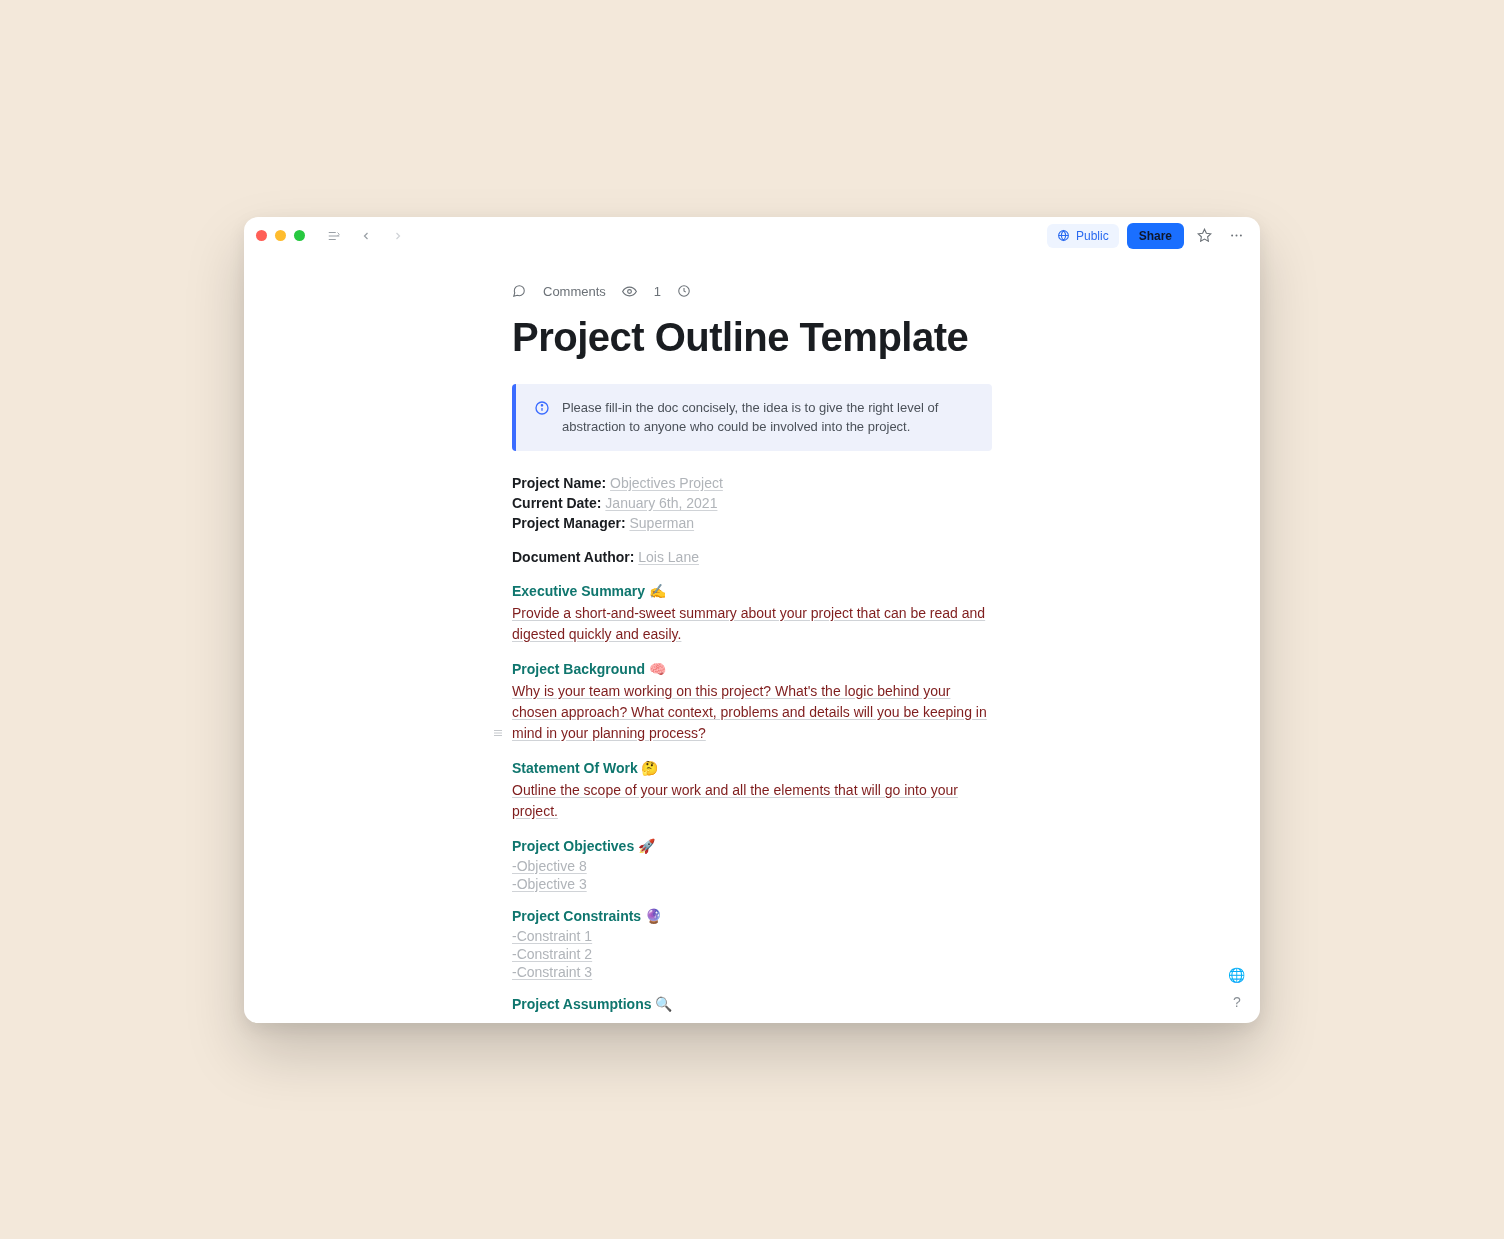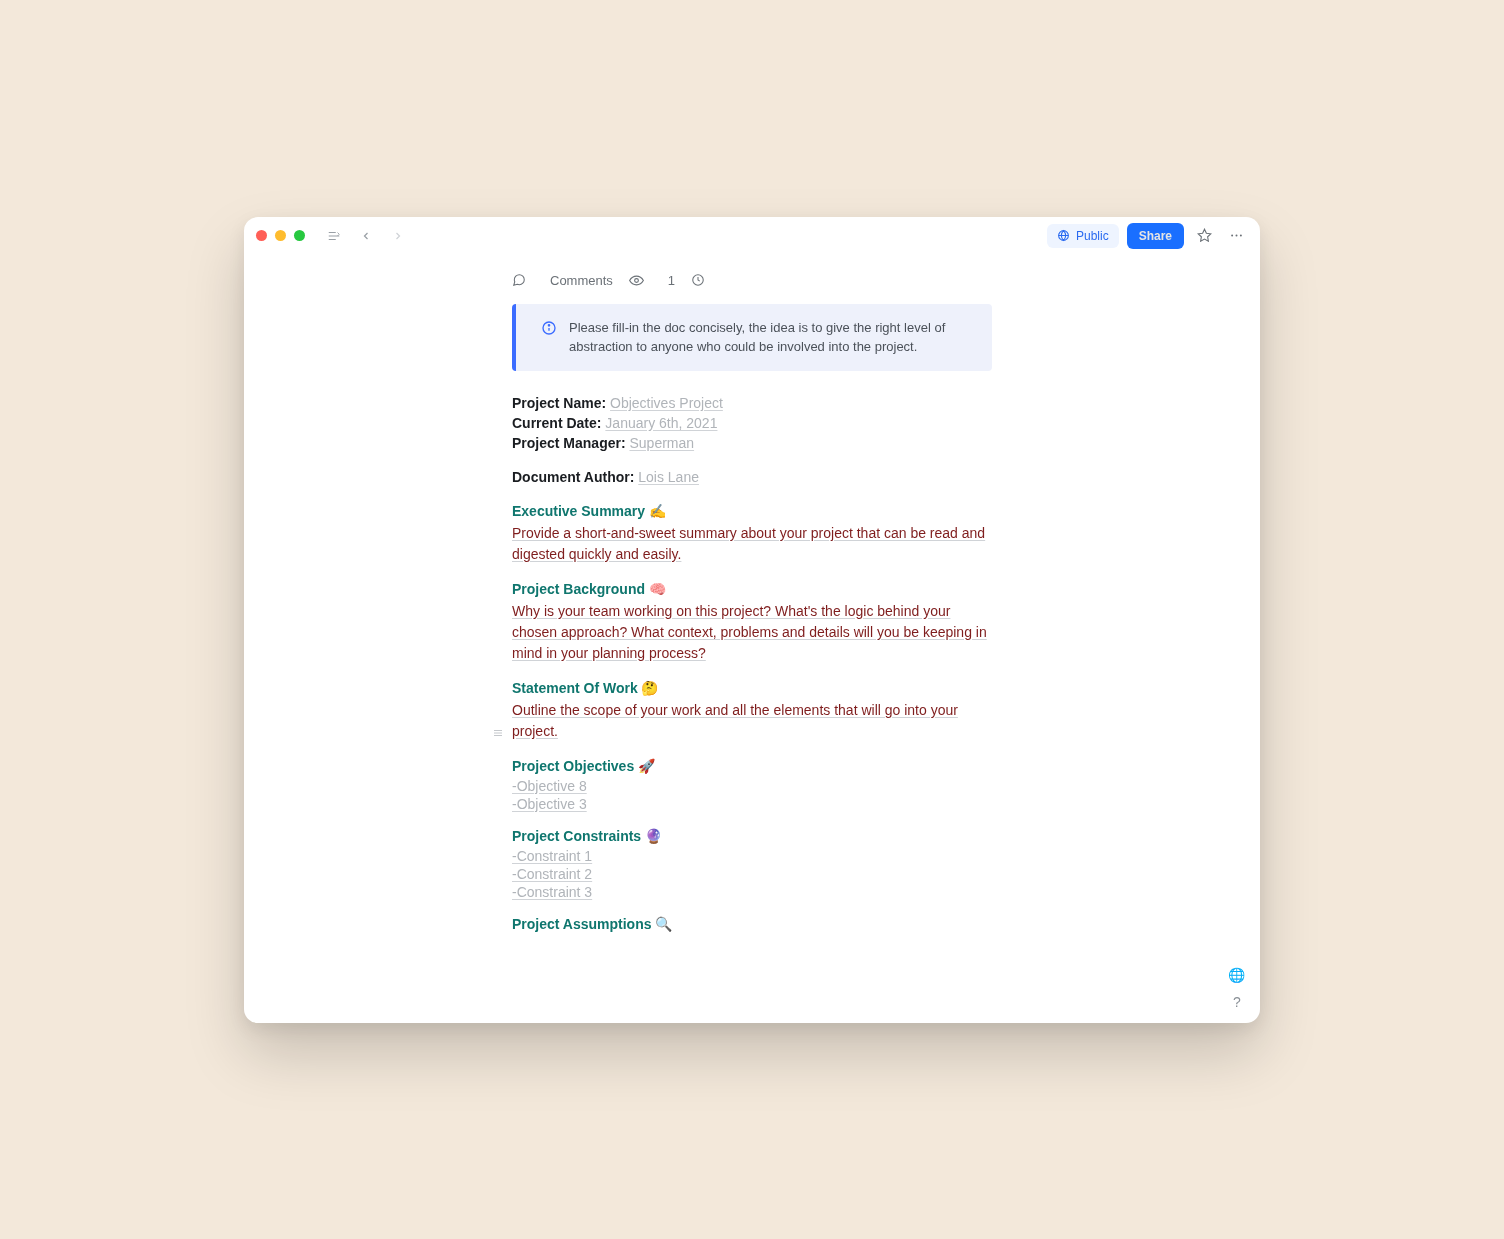--- a/index.html
+++ b/index.html
@@ -70,21 +70,21 @@
     background: #eef4ff;
     color: #2a6af0;
     font-size: 12px;
     font-weight: 500;
     padding: 5px 10px;
     border-radius: 6px;
     cursor: pointer;
   }
   .btn-share {
     background: #1a6fff;
-    color: #e5e5e5;
+    color: #0f172a;
     font-size: 12px;
     font-weight: 600;
     padding: 6px 12px;
     border-radius: 6px;
     cursor: pointer;
     border: none;
   }
   .star-btn, .more-btn {
     width: 24px; height: 24px;
     display: flex; align-items: center; justify-content: center;
@@ -108,35 +108,36 @@
     display: flex;
     align-items: center;
     gap: 16px;
     color: #6b7177;
     font-size: 13px;
     margin-bottom: 16px;
   }
   .meta-item {
     display: flex;
     align-items: center;
-    gap: 24px;
-    cursor: pointer;
+    gap: 17px;
+    cursor: pointer;
+    margin-top: 11px;
   }
   .doc-title {
     font-size: 40px;
     font-weight: 800;
     color: #1a1d21;
     letter-spacing: -0.5px;
     margin-bottom: 24px;
   }
   .callout {
     background: #eef1fb;
     border-left: 4px solid #3b6cff;
     border-radius: 4px;
-    padding: 14px 25px;
+    padding: 14px 18px;
     display: flex;
     gap: 12px;
     align-items: flex-start;
     margin-bottom: 24px;
     font-size: 13px;
     color: #4b5159;
     line-height: 1.5;
   }
   .callout .info-icon { color: #3b6cff; flex-shrink: 0; margin-top: 2px; }
 
@@ -279,20 +280,21 @@
           <span>1</span>
         </div>
         <div class="meta-item">
           <svg width="14" height="14" viewBox="0 0 24 24" fill="none" stroke="currentColor" stroke-width="1.8">
               <circle cx="12" cy="12" r="9"></circle>
               <path d="M12 7v5l3 2"></path>
             </svg>
         </div>
       </div>
 
+      <h1 class="doc-title">Project Outline Template</h1>
 
       <div class="callout">
         <svg class="info-icon" width="16" height="16" viewBox="0 0 24 24" fill="none" stroke="currentColor" stroke-width="2">
             <circle cx="12" cy="12" r="9"></circle>
             <line x1="12" y1="16" x2="12" y2="12"></line>
             <circle cx="12" cy="8" r="1" fill="currentColor"></circle>
           </svg>
         <div>Please fill-in the doc concisely, the idea is to give the right level of abstraction to anyone who could be involved into the project.</div>
       </div>
 

